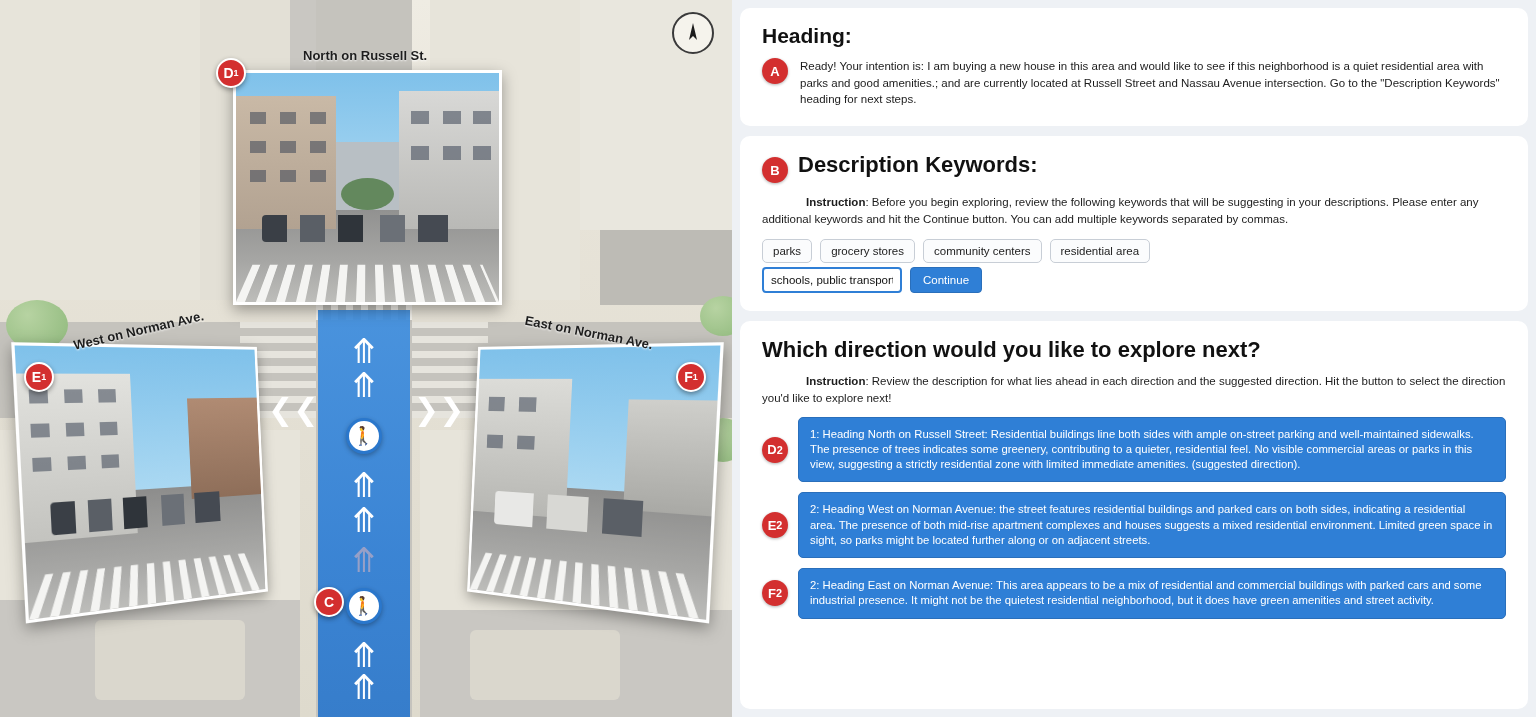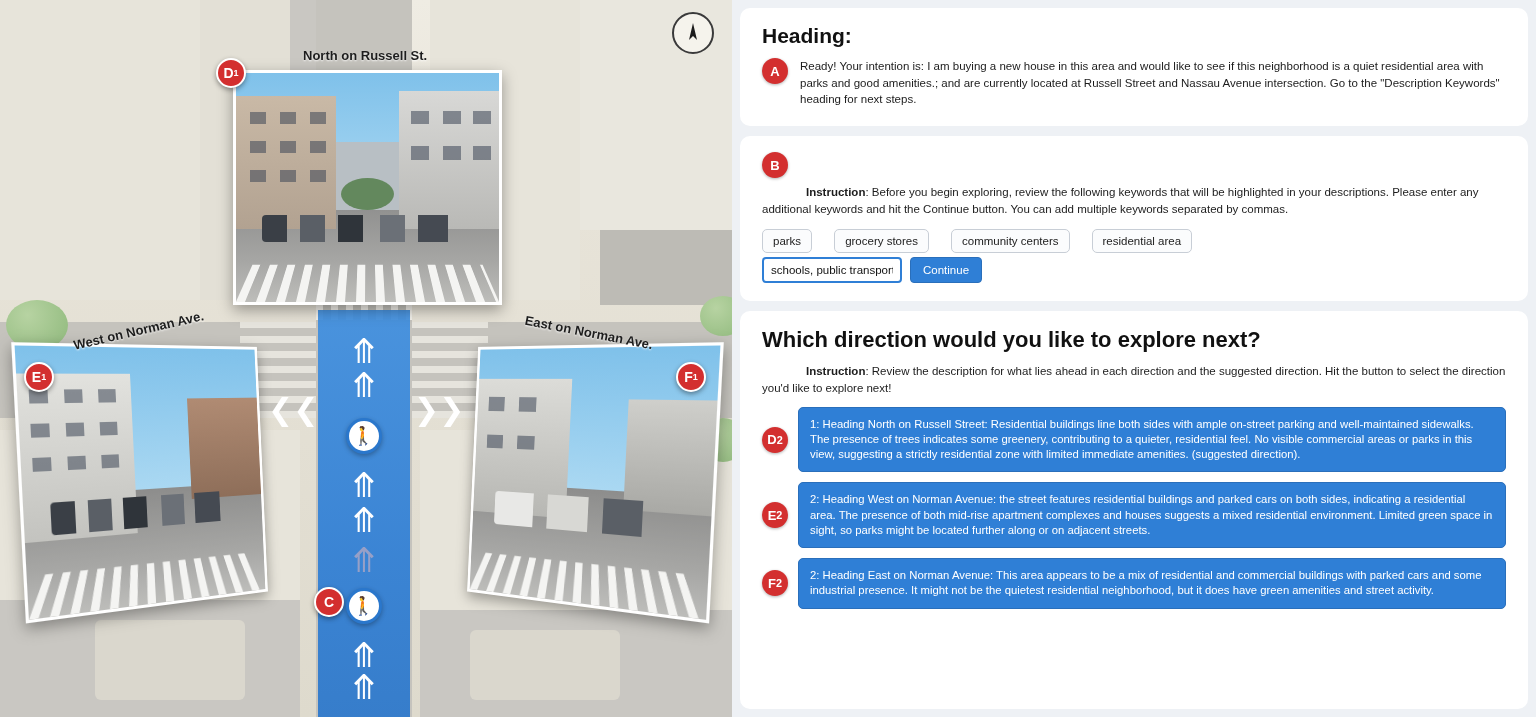--- a/index.html
+++ b/index.html
@@ -206,21 +206,21 @@
     box-shadow: 0 1px 3px rgba(0,0,0,.3);
   }
   .status-row { display: flex; gap: 12px; align-items: flex-start; }
   .status-text {
     font-size: 11.5px; color: #1c1c1c; line-height: 1.45;
   }
   .instr { font-size: 11.5px; color: #1c1c1c; line-height: 1.45; margin: 6px 0 0 0; }
   .instr b { font-weight: bold; padding-left: 44px; }
   .sub { font-size: 11.5px; color: #1c1c1c; margin-top: 12px; }
 
-  .chips { display: flex; gap: 22px; margin-top: 12px; }
+  .chips { display: flex; gap: 8px; margin-top: 12px; }
   .chip {
     border: 1px solid #c8ced6;
     background: #fbfcfd;
     border-radius: 5px;
     padding: 5px 10px;
     font-size: 11.5px;
     color: #222;
   }
   .hint { font-size: 10px; color: #6b7a8c; margin-top: 14px; }
   .input-row { display: flex; gap: 8px; margin-top: 4px; align-items: center; }
@@ -416,22 +416,23 @@
       <h2>Heading:</h2>
       <div class="status-row">
         <div class="rbadge">A</div>
         <div class="status-text">Ready! Your intention is: I am buying a new house in this area and would like to see if this neighborhood is a quiet residential area with parks and good amenities.; and are currently located at Russell Street and Nassau Avenue intersection. Go to the "Description Keywords" heading for next steps.</div>
       </div>
     </div>
 
     <div class="card">
       <div class="hdr-row">
         <div class="rbadge">B</div>
-      </div>
-      <p class="instr"><b>Instruction</b><span>: Before you begin exploring, review the following keywords that will be highlighted in your descriptions. Please enter any additional keywords and hit the Continue button. You can add multiple keywords separated by commas.</span></p>
+        <h2 class="big">Description Keywords:</h2>
+      </div>
+      <p class="instr"><b>Instruction</b><span>: Before you begin exploring, review the following keywords that will be suggesting in your descriptions. Please enter any additional keywords and hit the Continue button. You can add multiple keywords separated by commas.</span></p>
       <div class="chips">
         <span class="chip">parks</span>
         <span class="chip">grocery stores</span>
         <span class="chip">community centers</span>
         <span class="chip">residential area</span>
       </div>
       <div class="input-row">
         <input class="text-input" type="text" value="schools, public transport" style="">
         <button class="btn-primary">Continue</button>
       </div>

